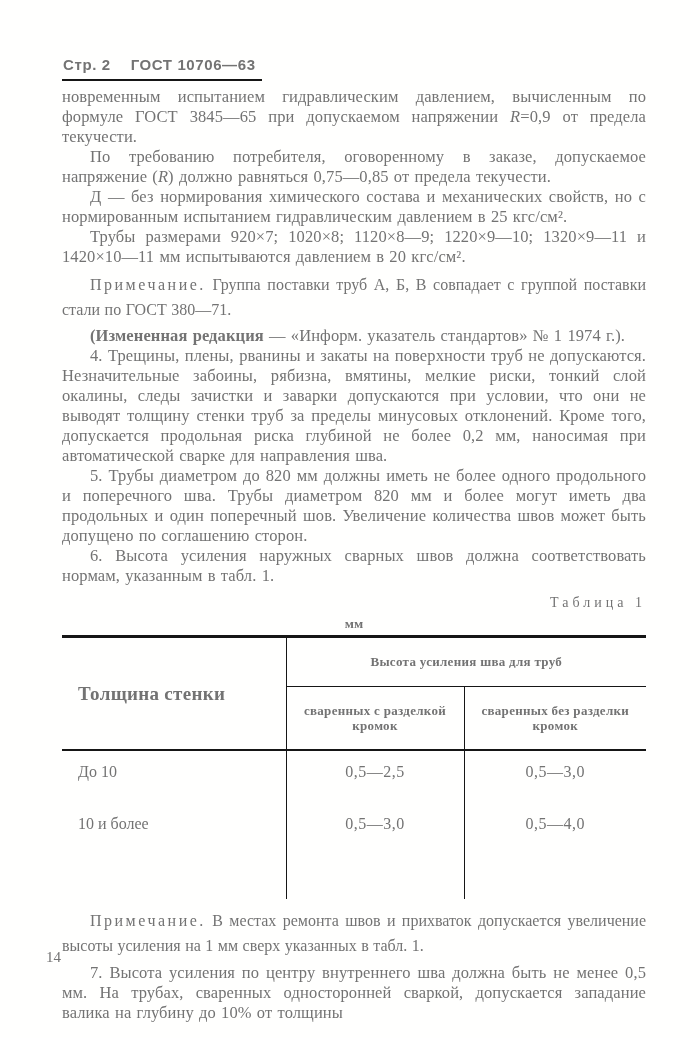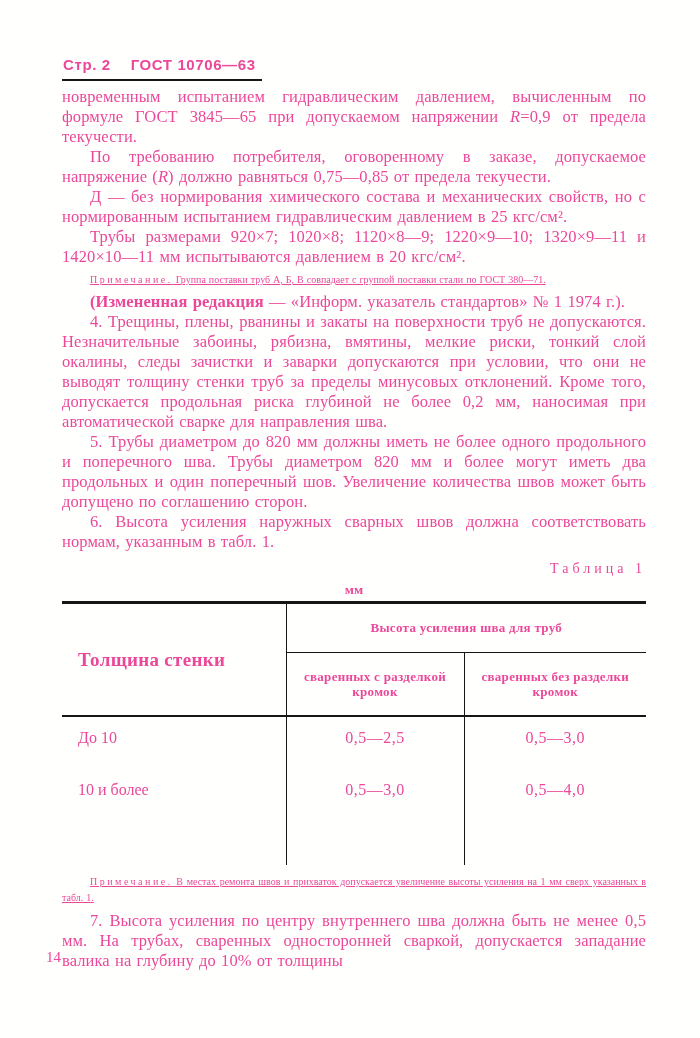--- a/index.html
+++ b/index.html
@@ -1,18 +1,18 @@
 <!DOCTYPE html>
 <html lang="ru"><head>
 <meta charset="utf-8">
 <style>
   html,body { margin:0; padding:0; background:#e8e8e8; }
   .page {
     position:relative; width:700px; height:1038px; margin:0 auto;
-    background:#fffffe; color:#ec4899; overflow:hidden;
+    background:#fffffe; color:#737373; overflow:hidden;
     font-family:"Liberation Serif","DejaVu Serif",serif;
   }
   .content { position:absolute; left:62px; top:56px; width:584px; }
 
   .header {
     display:inline-block; font-family:"Liberation Sans","DejaVu Sans",sans-serif;
     font-size:15px; font-weight:bold; letter-spacing:0.6px;
     border-bottom:2.5px solid #161616; padding:0 6px 6px 1px;
   }
   .hdr-page { margin-right:20px; }
@@ -20,22 +20,22 @@
   p.body {
     margin:0; font-size:16.5px; line-height:20px; text-align:justify;
     word-spacing:1px; letter-spacing:0.1px;
   }
   p.body.first { margin-top:6px; }
   .indent { text-indent:28px; }
   .it { font-style:italic; }
   .bold { font-weight:bold; }
 
   p.note {
-    margin:5px 0 4px; font-size:10px; line-height:16px;
-    text-align:justify; text-indent:28px; word-spacing:0.5px;text-decoration:underline;
+    margin:5px 0 4px; font-size:16px; line-height:25px;
+    text-align:justify; text-indent:28px; word-spacing:0.5px;
   }
   .note-label { letter-spacing:2.5px; }
 
   .tbl-caption { text-align:right; font-size:14px; letter-spacing:4px; margin-top:9px; }
   .tbl-unit { text-align:center; font-size:13.5px; font-weight:bold; margin:5px 0 3px; }
 
   table.gtable {
     border-collapse:collapse; table-layout:fixed; width:584px;
     border-top:3px solid #161616; margin:0;
   }

